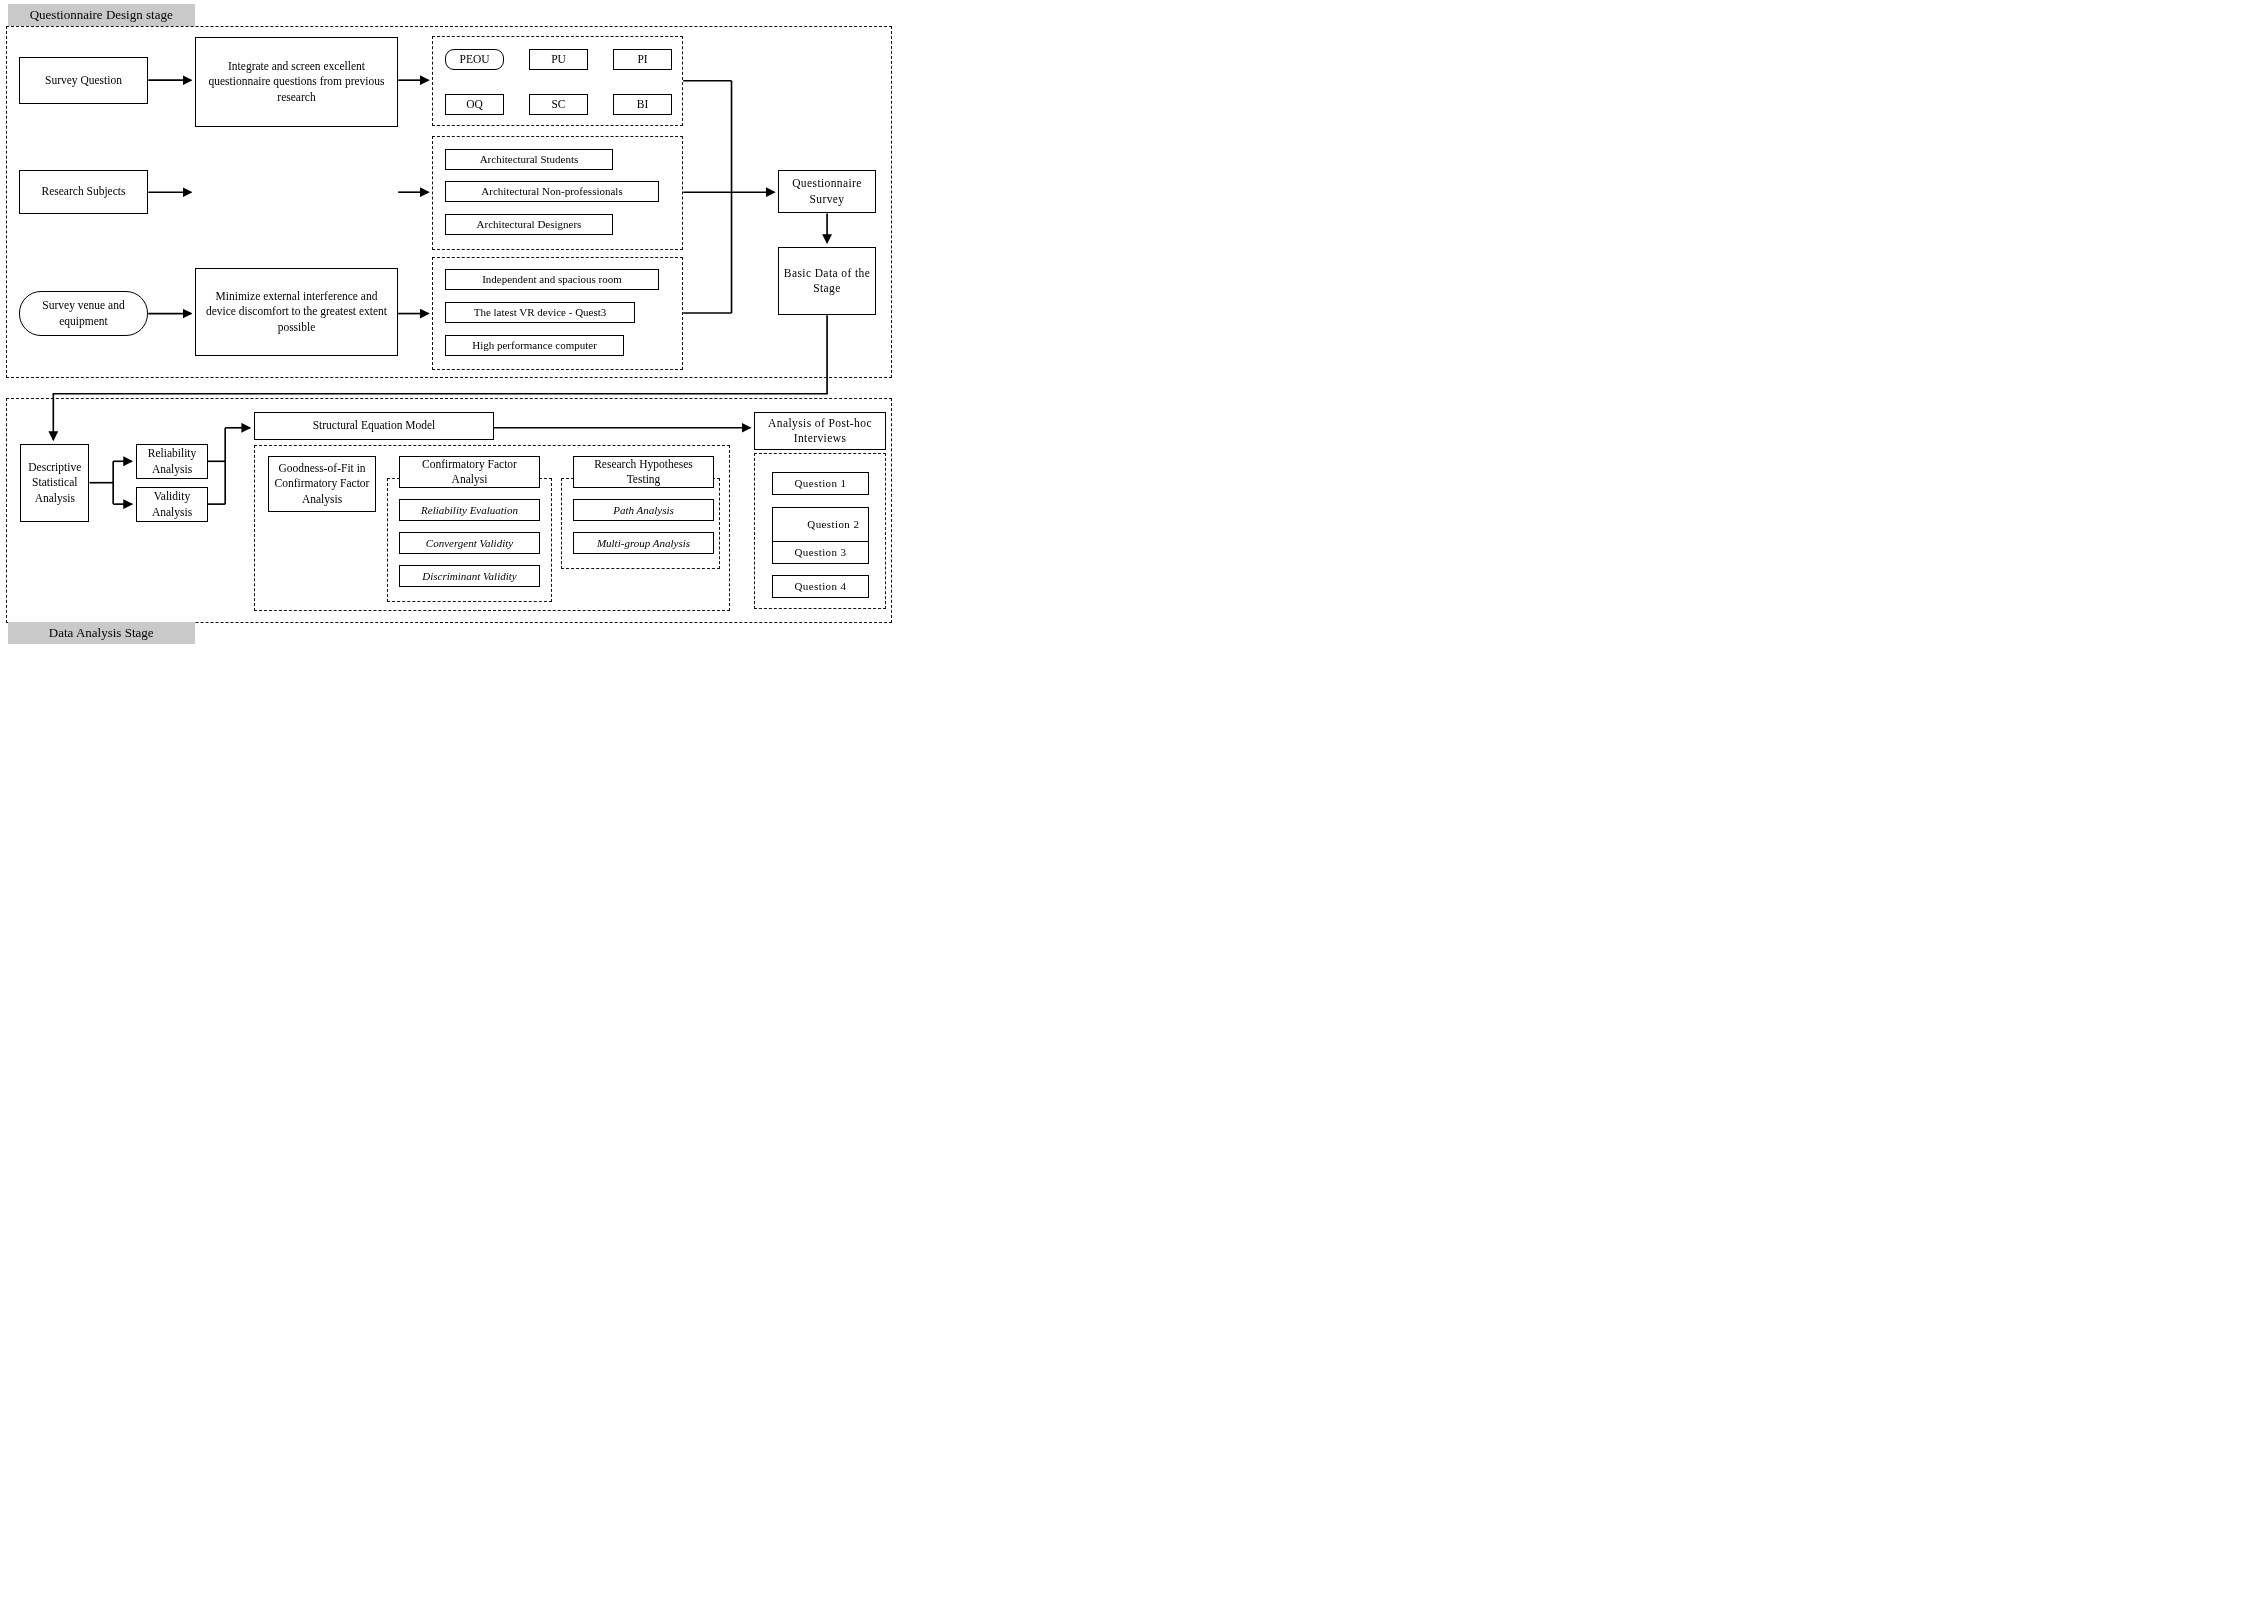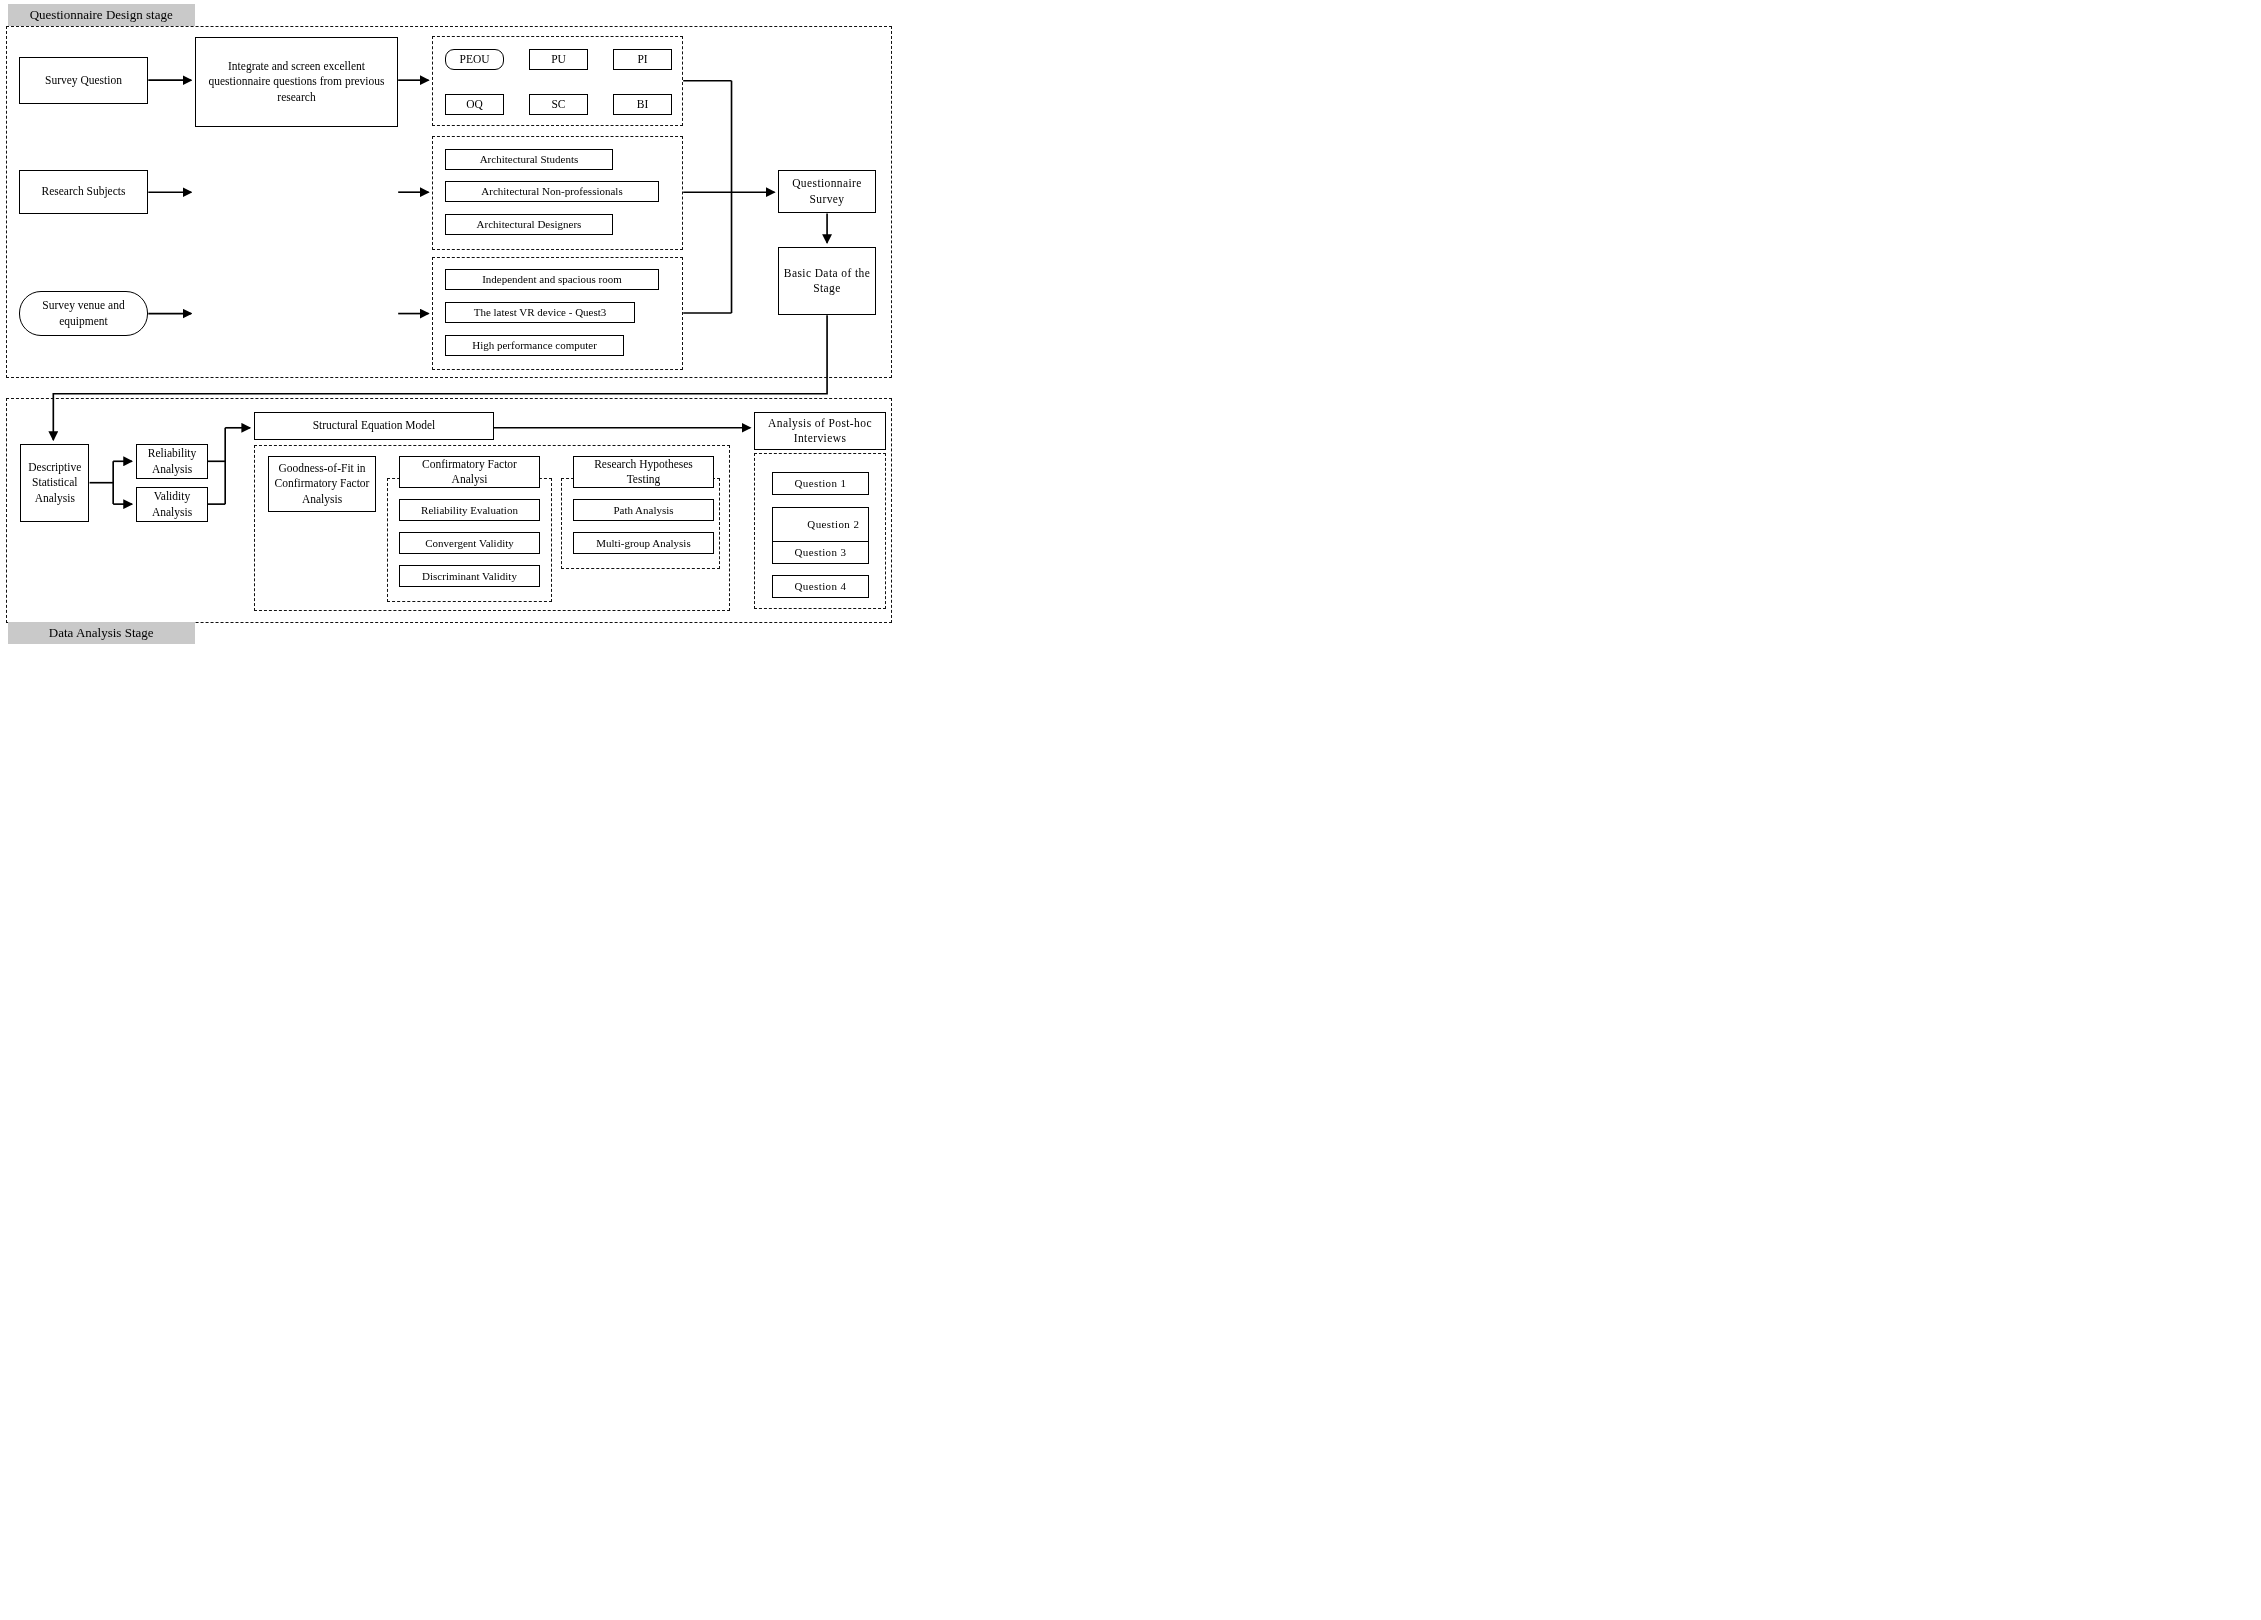--- a/index.html
+++ b/index.html
@@ -33,21 +33,21 @@
     justify-content:center;
     text-align:center;
     font-size:11.5px;
     line-height:1.32;
     padding:1.6px 4.4px;
     z-index:3;
   }
   .chip{font-size:11.5px;}
   .item{font-size:11px;}
   .alt{letter-spacing:0.4px;}
-  .italic{align-items:center;}
+  .italic{font-style:italic;align-items:center;}
   .taglabel{
     position:absolute;
     background:#c9c9c9;
     display:flex;
     align-items:center;
     justify-content:center;
     font-size:13px;
     z-index:3;
   }
   svg.wires{
@@ -107,20 +107,23 @@
     </div>
   <div class="box item" style="left:445px;top:181px;width:214px;height:21.4px;">
       <span>Architectural Non-professionals</span>
     </div>
   <div class="box item" style="left:445px;top:214px;width:168px;height:21.4px;">
       <span>Architectural Designers</span>
     </div>
 
   <div class="box" style="left:19px;top:291px;width:129px;height:45px;border-radius:22px;">
       <span>Survey venue and equipment</span>
+    </div>
+  <div class="box" style="left:195px;top:268px;width:203px;height:88px;">
+      <span>Minimize external interference and device discomfort to the greatest extent possible</span>
     </div>
   <div class="dashedbox" style="left:432px;top:257px;width:251px;height:113px;"></div>
   <div class="box item" style="left:445px;top:269px;width:214px;height:21.4px;">
       <span>Independent and spacious room</span>
     </div>
   <div class="box item" style="left:445px;top:302px;width:190px;height:21.4px;">
       <span>The latest VR device - Quest3</span>
     </div>
   <div class="box item" style="left:445px;top:335px;width:179px;height:21.4px;">
       <span>High performance computer</span>

